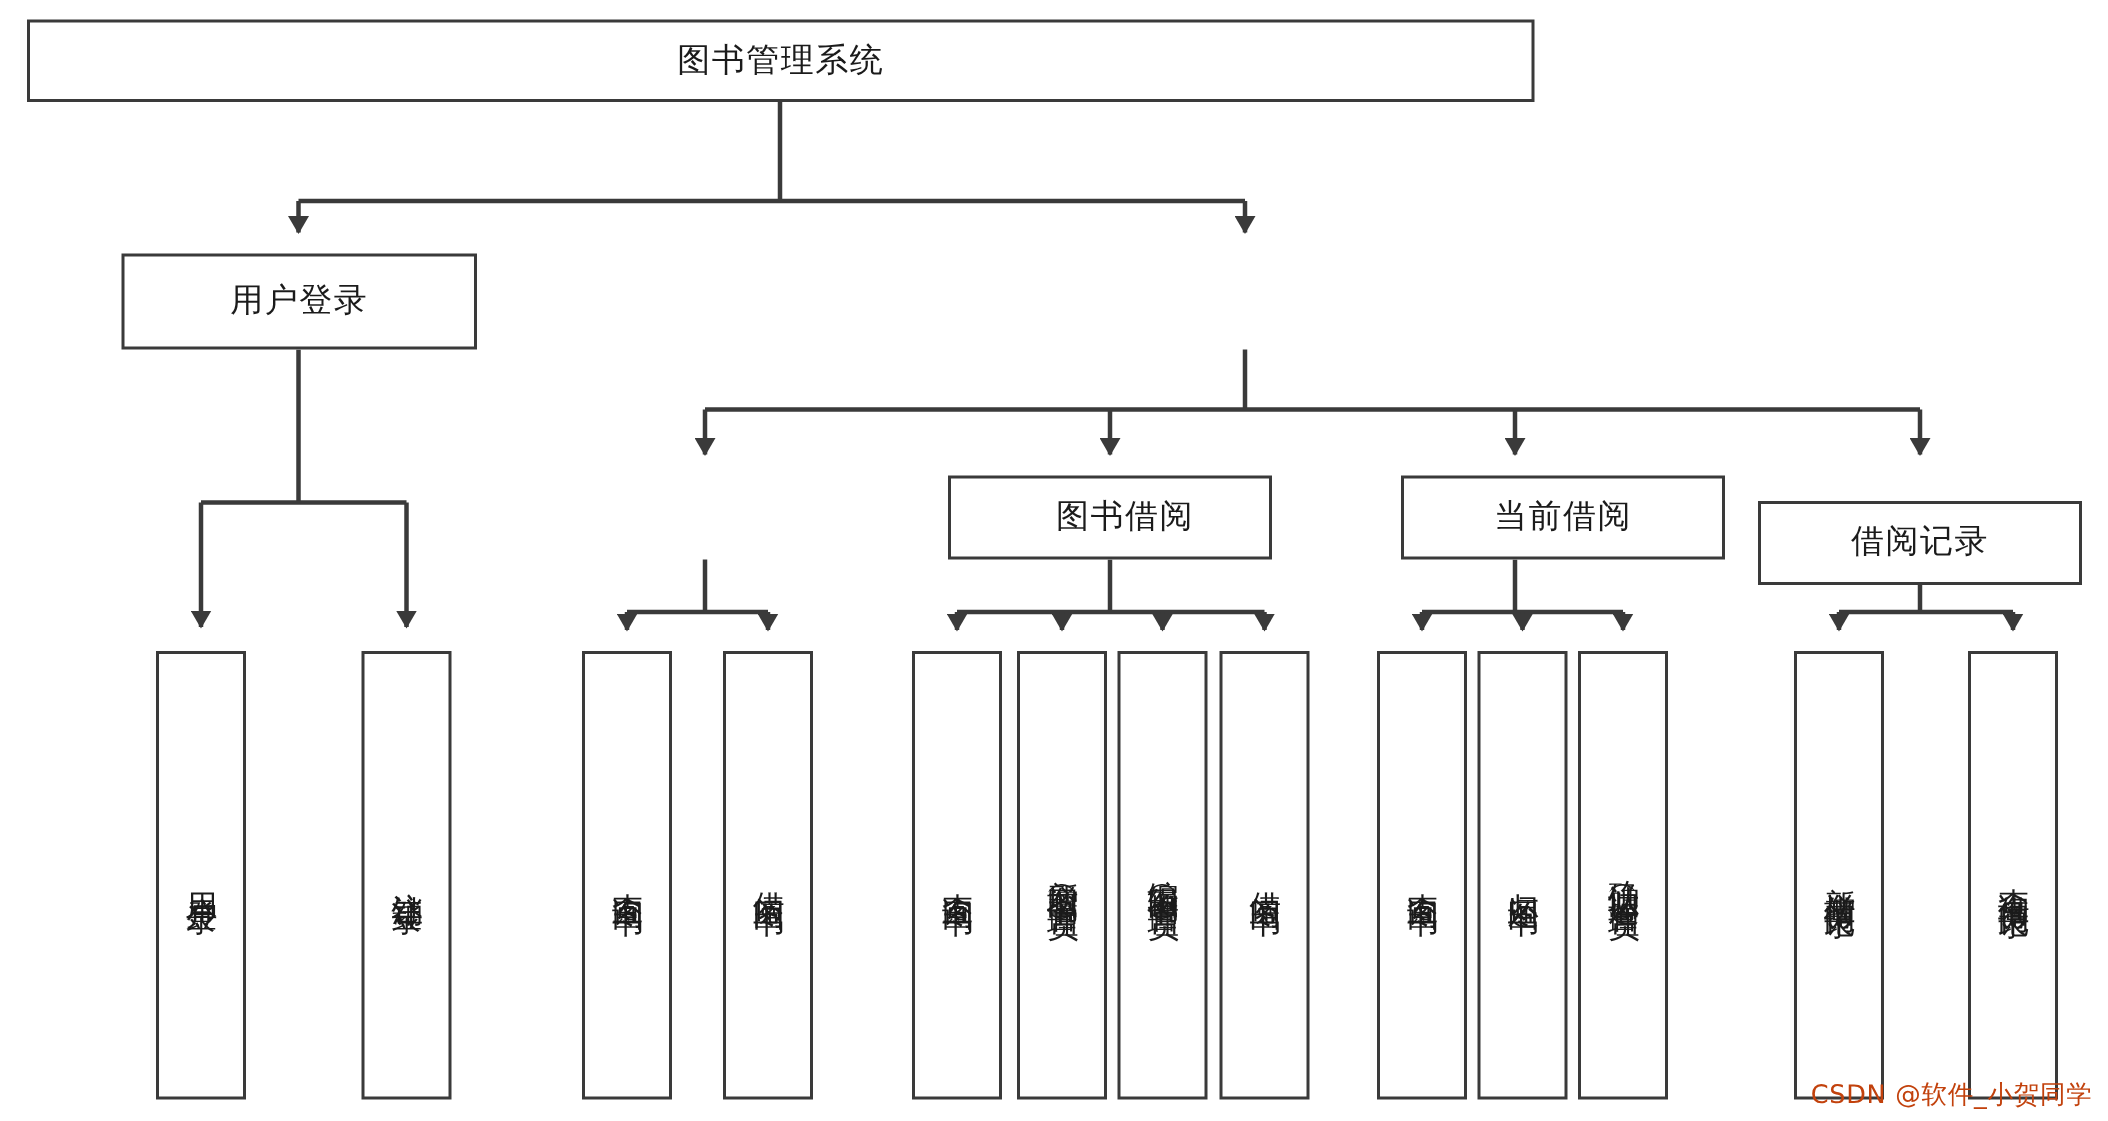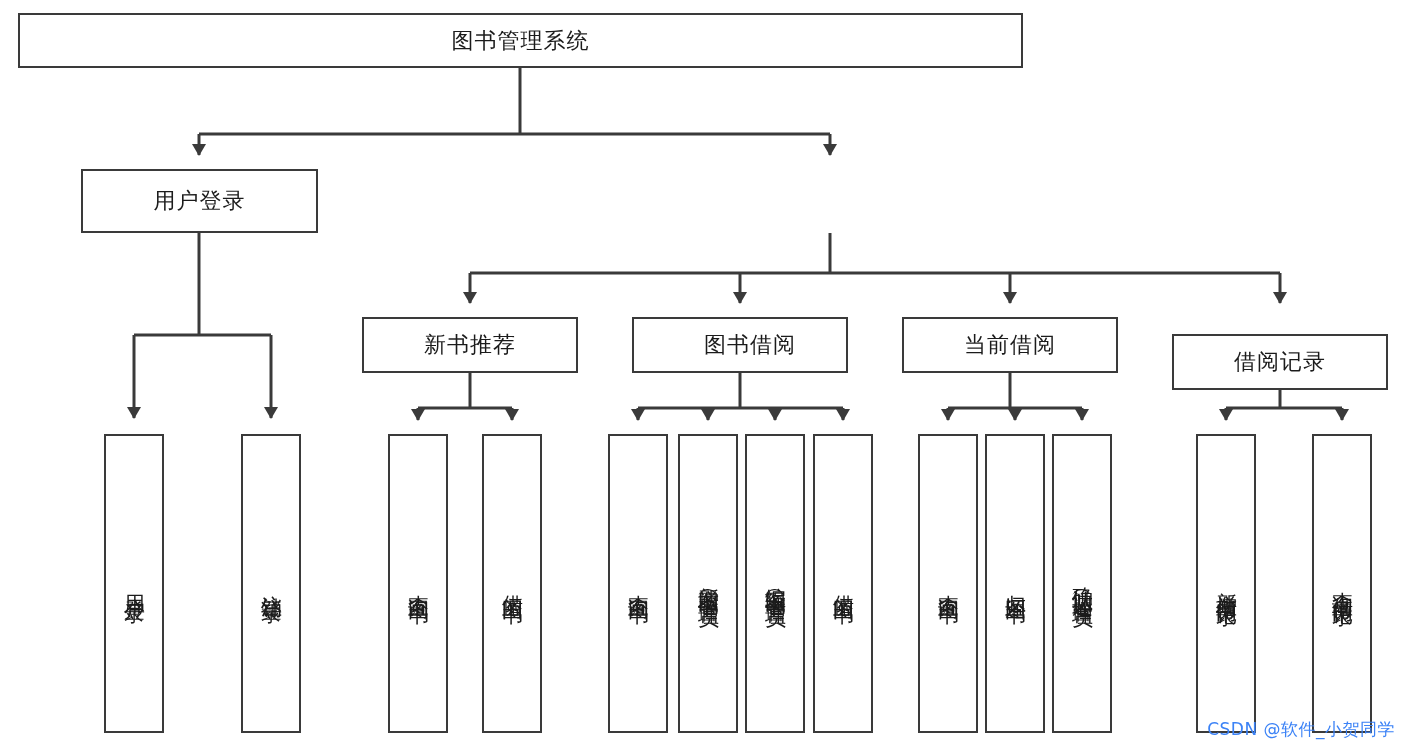--- a/index.html
+++ b/index.html
@@ -53,21 +53,21 @@
     top: 0;
     width: 1405px;
     height: 747px;
     pointer-events: none;
   }
   .watermark {
     position: absolute;
     right: 10px;
     bottom: 6px;
     font-size: 17px;
-    color: #3b82f6;
+    color: #c2410c;
     letter-spacing: 0.5px;
     white-space: nowrap;
   }
 </style>
 </head>
 <body>
 
 <div id="canvas">
 
   <svg id="wires" viewBox="0 0 1405 747" width="1405" height="747">
@@ -122,27 +122,24 @@
   </svg>
 
   <div class="node" id="n-root" style="left: 18px; top: 13px; width: 1005px; height: 55px;">
     <span class="node-label">图书管理系统</span>
   </div>
 
   <div class="node" id="n-l2-0" style="left: 81px; top: 169px; width: 237px; height: 64px;">
     <span class="node-label">用户登录</span>
   </div>
 
-  <div class="node" id="n-l3-0" style="left: 362px; top: 317px; width: 216px; height: 56px;">
-    <span class="node-label">新书推荐</span>
-  </div>
   <div class="node" id="n-l3-1" style="left: 632px; top: 317px; width: 216px; height: 56px; padding-left: 20px;">
     <span class="node-label">图书借阅</span>
   </div>
-  <div class="node" id="n-l3-2" style="left: 902px; top: 317px; width: 216px; height: 56px;">
+  <div class="node" id="n-l3-2" style="left: 934px; top: 317px; width: 216px; height: 56px;">
     <span class="node-label">当前借阅</span>
   </div>
   <div class="node" id="n-l3-3" style="left: 1172px; top: 314px; width: 216px; height: 56px; margin-top: 20px;">
     <span class="node-label">借阅记录</span>
   </div>
 
   <div class="node vertical" id="n-leaf-0" style="left: 104px; top: 434px; width: 60px; height: 299px;">
     <span class="node-label">用户登录</span>
   </div>
   <div class="node vertical" id="n-leaf-1" style="left: 241px; top: 434px; width: 60px; height: 299px;">

